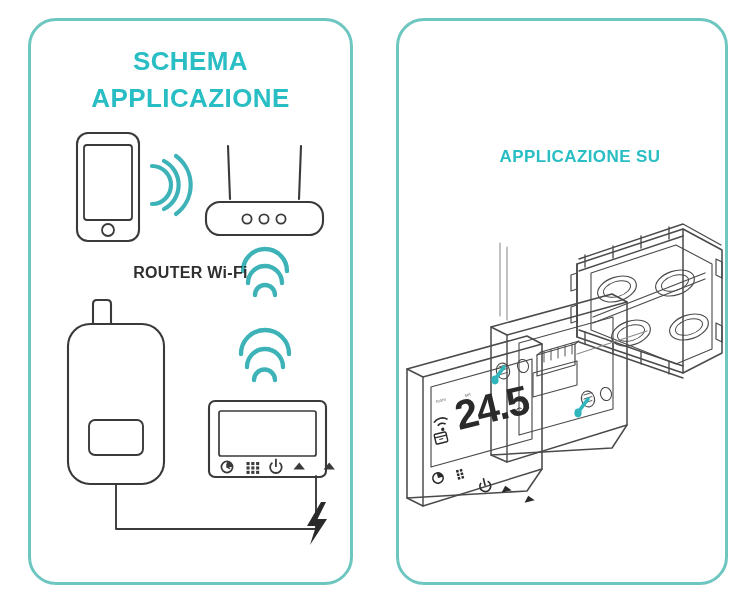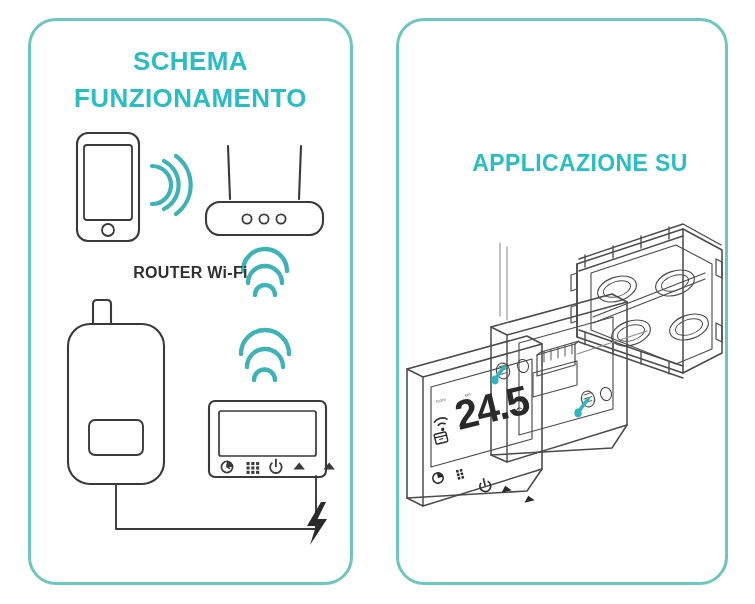--- a/index.html
+++ b/index.html
@@ -51,21 +51,21 @@
     letter-spacing: 0.4px;
     line-height: 1.42;
     user-select: none;
   }
   #title-left {
     top: 22px;
     font-size: 26px;
   }
   #title-right {
     top: 118px;
-    font-size: 23px;
+    font-size: 17px;
     line-height: 2.1;
     margin-left: 36px;
   }
   .art {
     position: absolute;
     left: 0;
     top: 0;
   }
   .label-router {
     position: absolute;
@@ -80,21 +80,21 @@
 </style>
 </head>
 <body>
 
 <div class="stage">
 
   <div class="panel" id="panel-left">
 
     <div class="panel-title" id="title-left">
       <div>SCHEMA</div>
-      <div>FUNZIONAMENTO</div>
+      <div>APPLICAZIONE</div>
     </div>
 
     <svg class="art" width="319" height="561" viewBox="0 0 319 561">
       <g fill="none" stroke="#3a3a3a" stroke-width="2.1" stroke-linecap="round" stroke-linejoin="round">
 
         <g>
           <rect x="46" y="112" width="62" height="108" rx="11" ry="11"></rect>
           <rect x="53" y="124" width="48" height="75" rx="3" ry="3" stroke-width="1.8"></rect>
           <circle cx="77" cy="209" r="6" stroke-width="1.8"></circle>
         </g>

